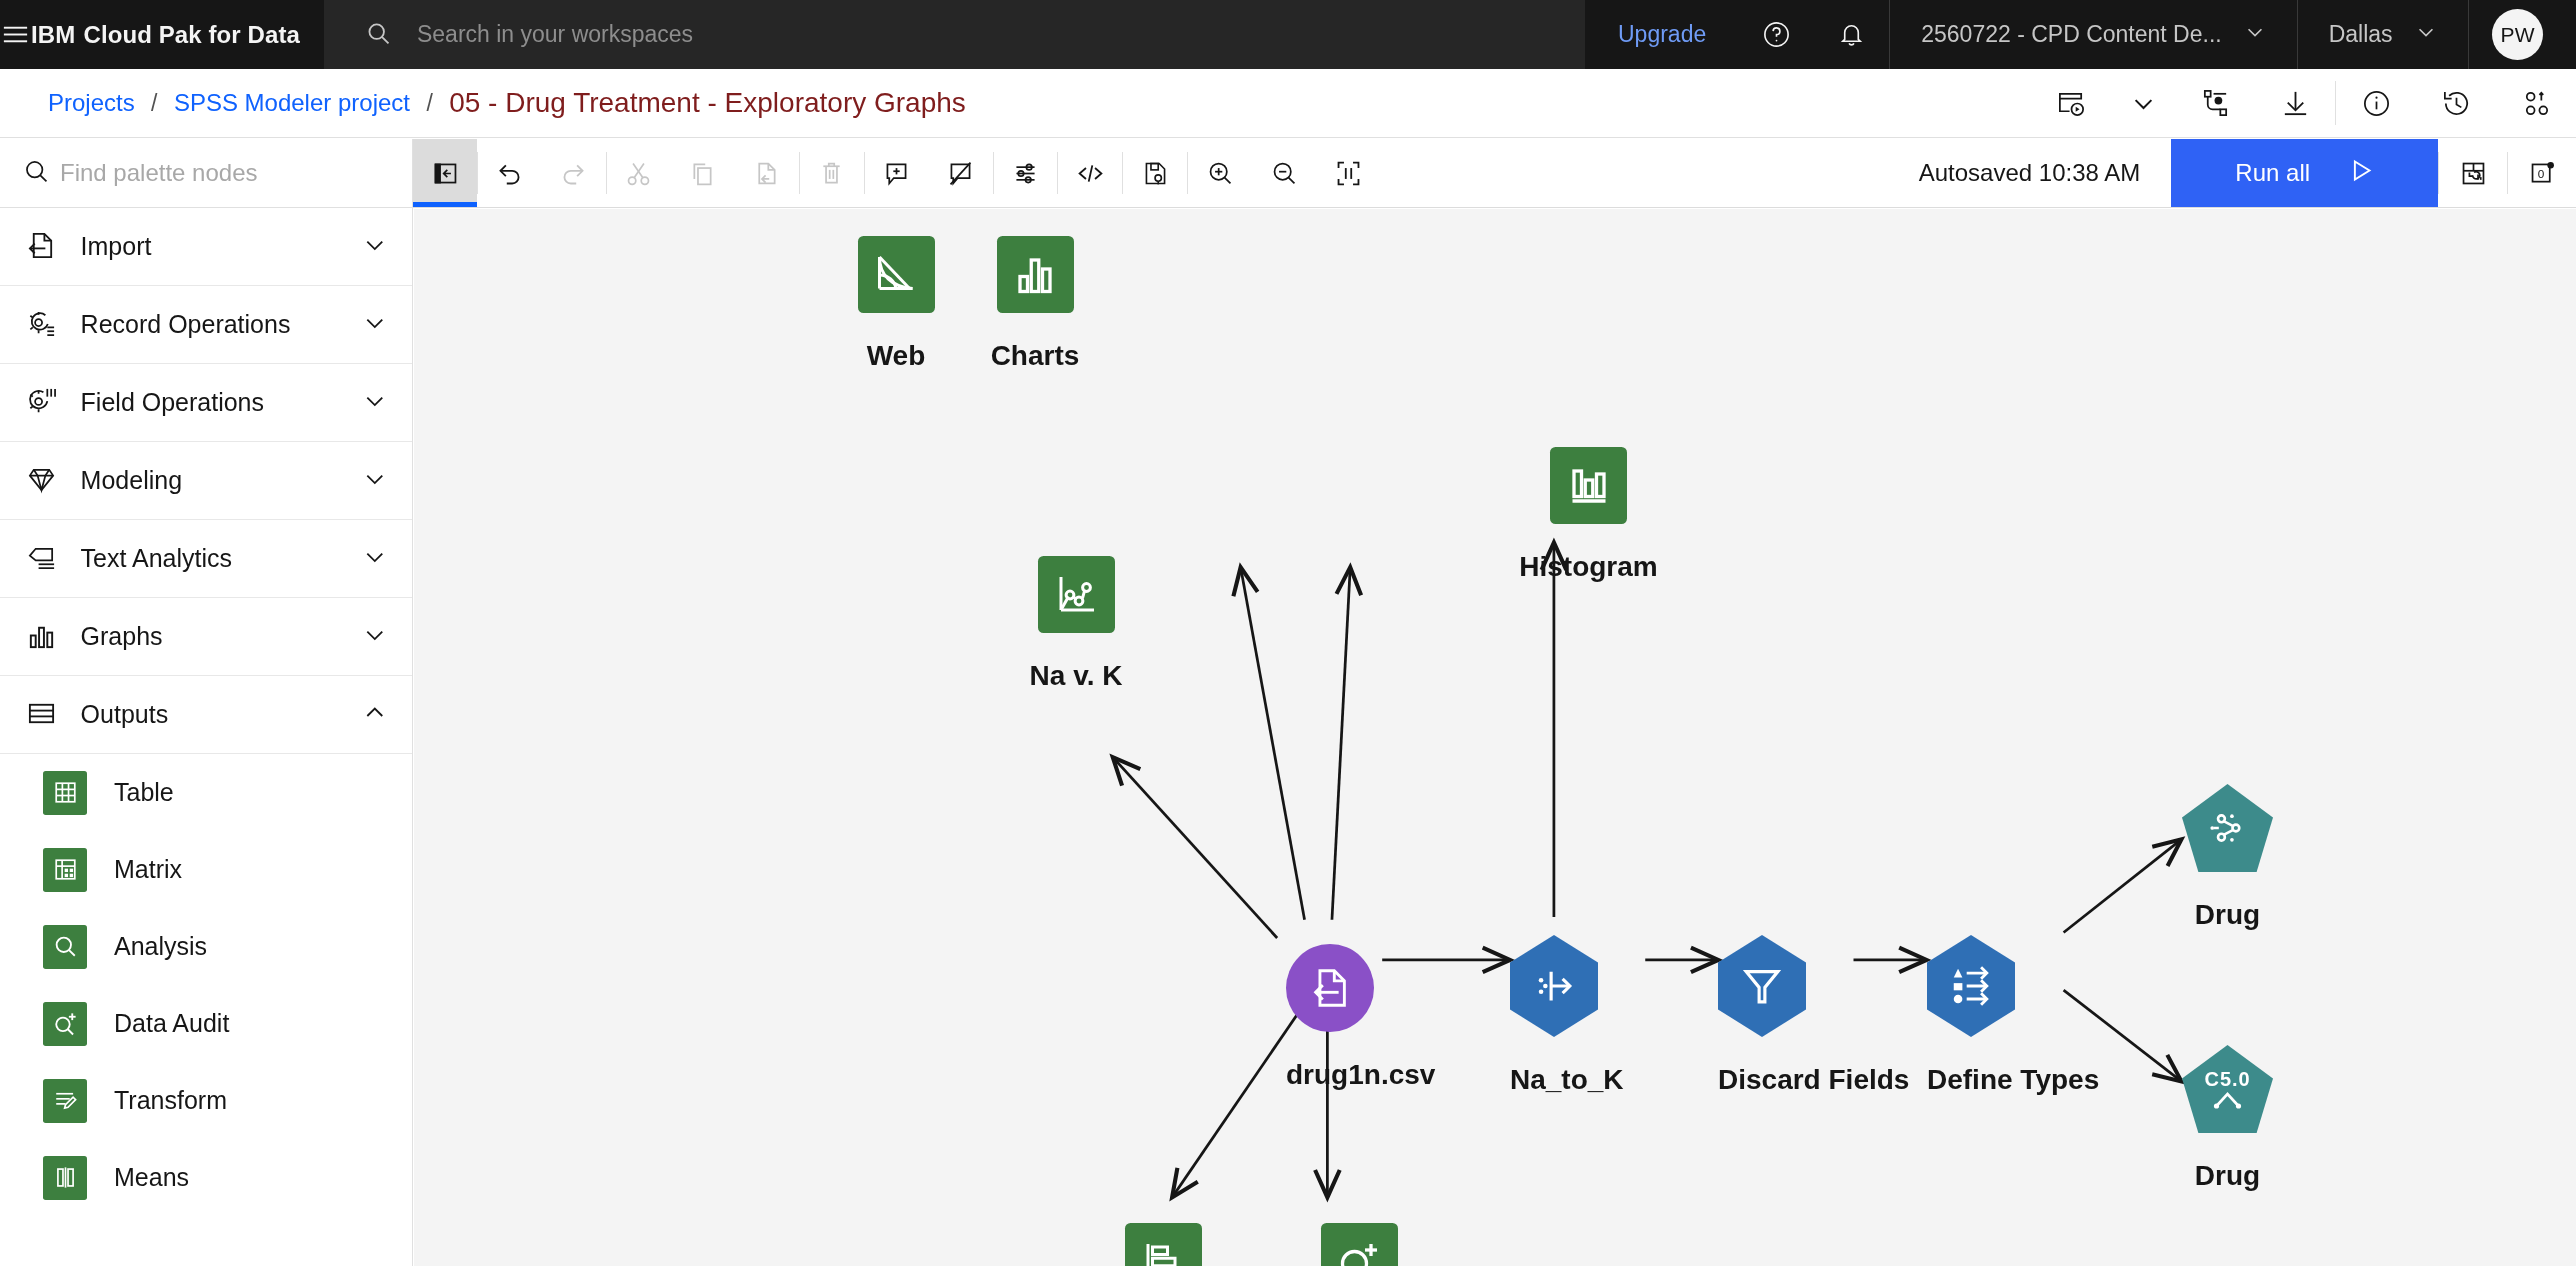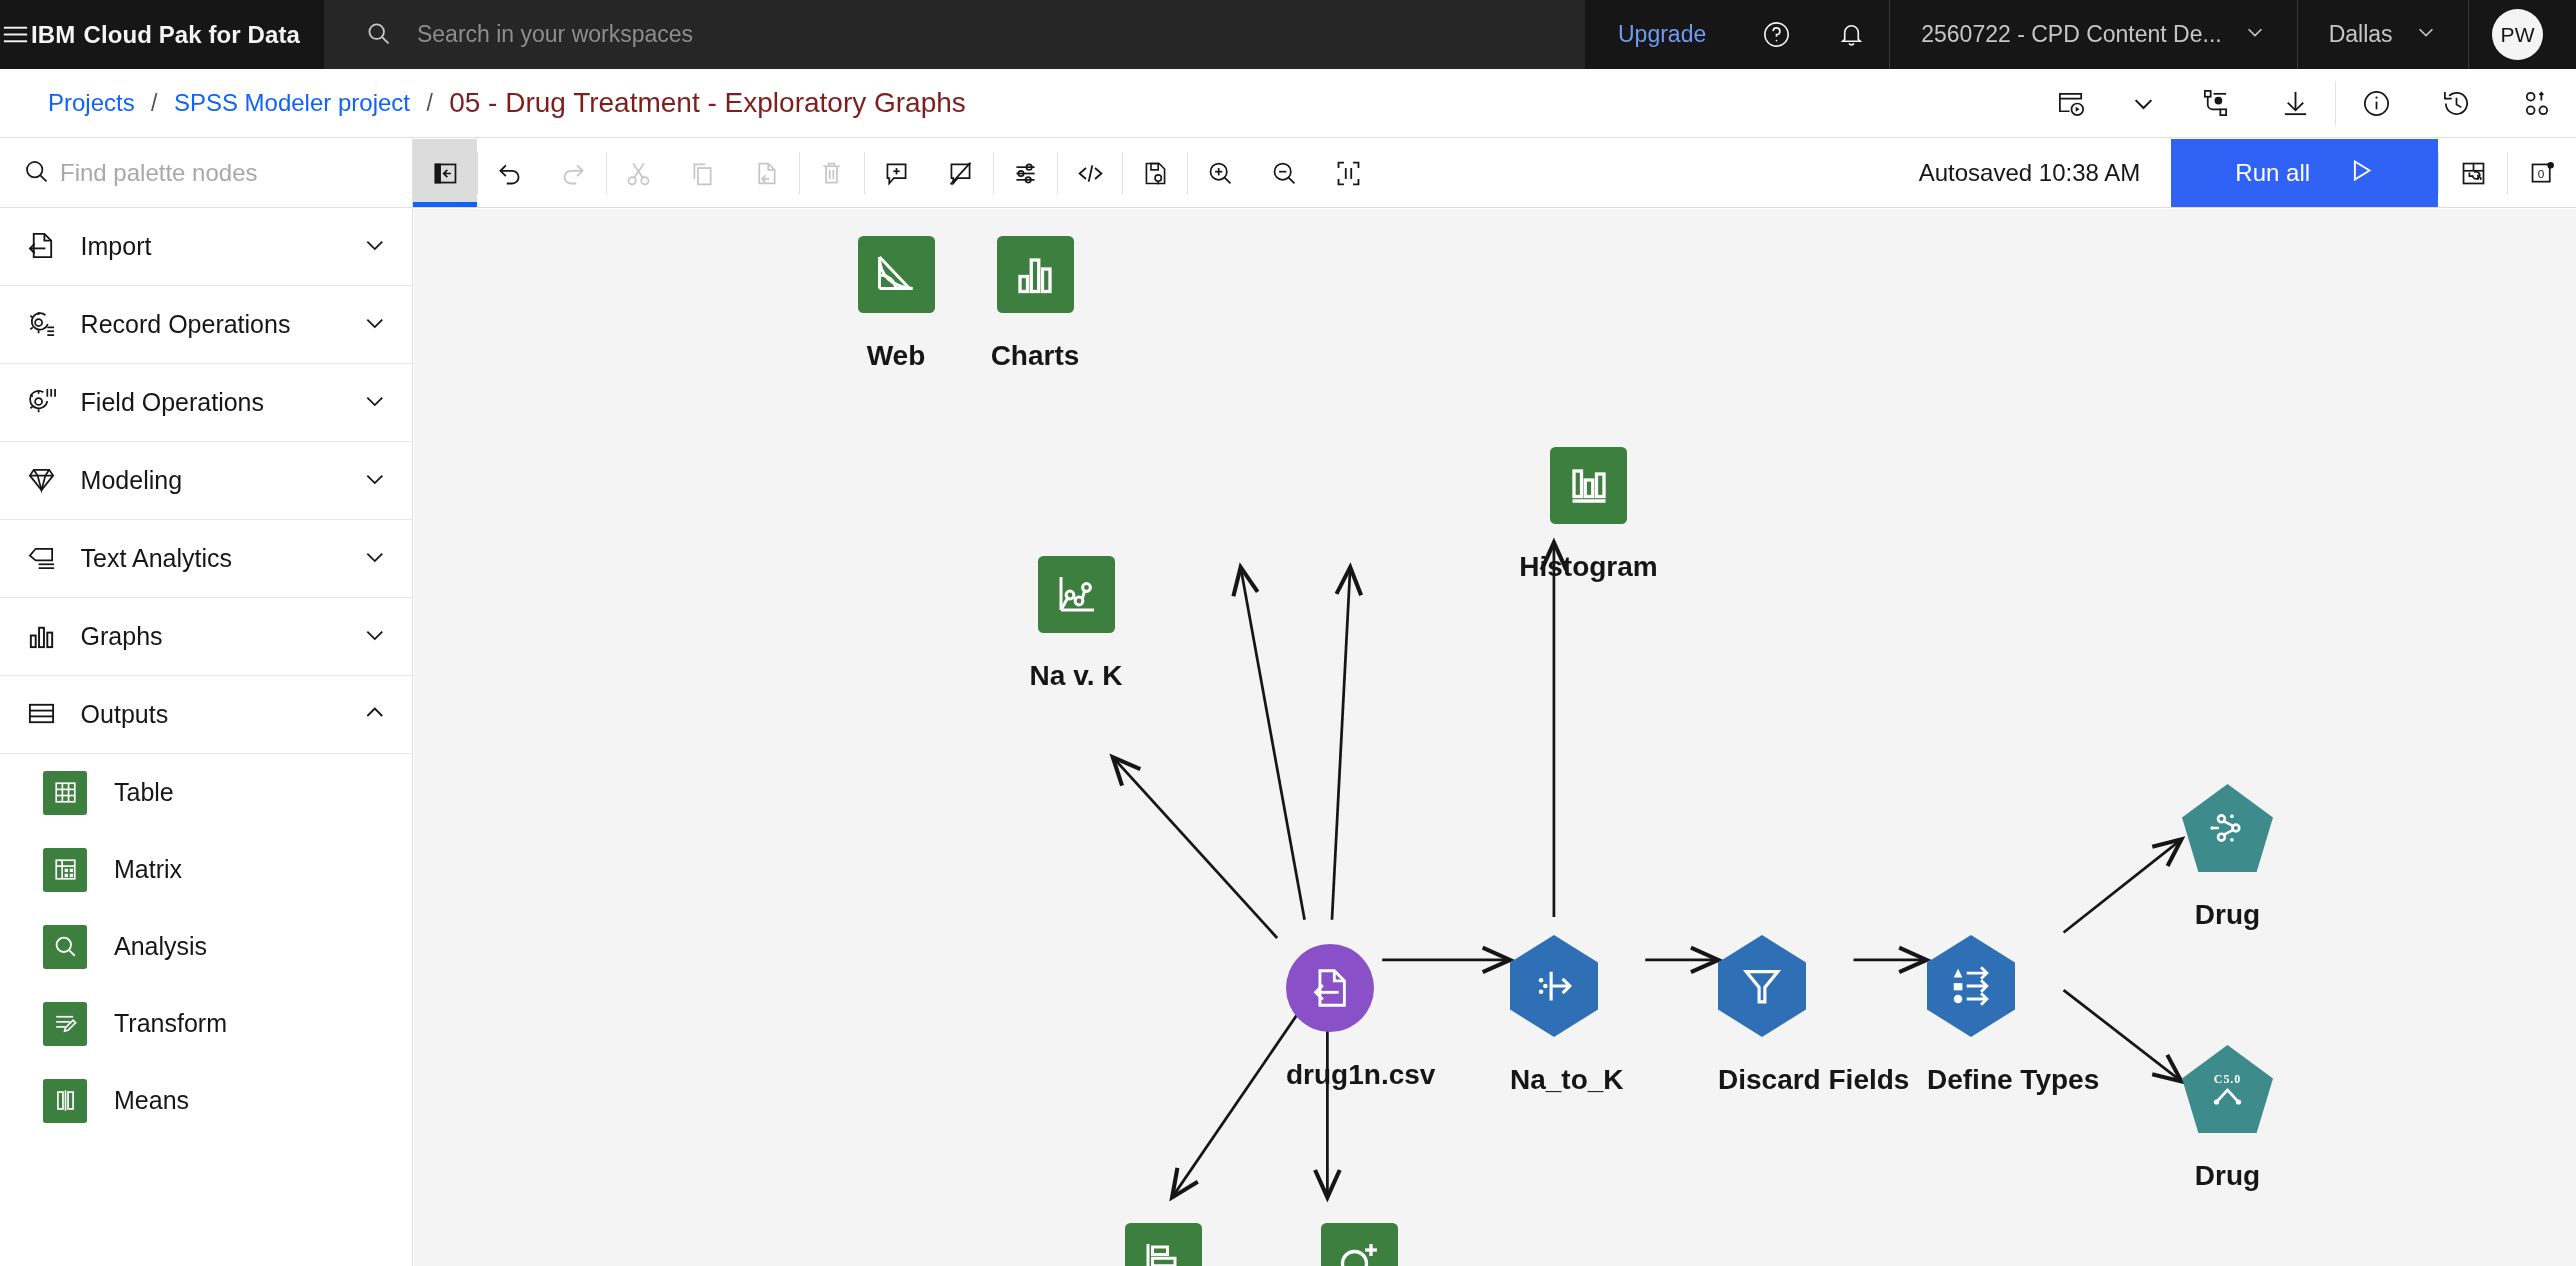--- a/index.html
+++ b/index.html
@@ -169,21 +169,21 @@
     width:88px; height:102px; background:#2f6fb5; margin:0 auto;
     clip-path: polygon(50% 0%, 100% 27%, 100% 73%, 50% 100%, 0% 73%, 0% 27%);
     display:flex; align-items:center; justify-content:center;
   }
   .pent-ico {
     width:91px; height:88px; background:#3d8b8b; margin:0 auto;
     clip-path: polygon(50% 0%, 100% 38%, 82% 100%, 18% 100%, 0% 38%);
     display:flex; flex-direction:column; align-items:center; justify-content:center;
   }
   .c50txt {
-    font-family:Liberation Serif, serif; font-size:12px;
+    font-family:Liberation Sans, sans-serif; font-size:20px;
     color:#ffffff; font-weight:700; letter-spacing:0.9px; line-height:1;
     margin-bottom:2.7px;
   }
 </style>
 </head>
 <body>
 
 <div class="header">
   <div class="hdr-menu">
     <svg width="31" height="31" viewBox="0 0 32 32" fill="none" stroke="#f4f4f4" stroke-width="2">
@@ -623,20 +623,31 @@
     <span class="lbl">Matrix</span>
   </div>
   <div class="pal-item">
     <span class="nodeico">
       <svg width="27" height="27" viewBox="0 0 32 32" fill="none" stroke="#ffffff" stroke-width="2.2">
         <circle cx="14" cy="14" r="8.5"></circle>
           <line x1="20.2" y1="20.2" x2="27" y2="27"></line>
       </svg>
     </span>
     <span class="lbl">Analysis</span>
+  </div>
+  <div class="pal-item">
+    <span class="nodeico">
+      <svg width="27" height="27" viewBox="0 0 32 32" fill="none" stroke="#ffffff" stroke-width="2.2">
+        <circle cx="13" cy="17" r="8"></circle>
+          <line x1="18.8" y1="22.8" x2="25" y2="29"></line>
+        <line x1="24" y1="4" x2="24" y2="12"></line>
+          <line x1="20" y1="8" x2="28" y2="8"></line>
+      </svg>
+    </span>
+    <span class="lbl">Data Audit</span>
   </div>
   <div class="pal-item">
     <span class="nodeico">
       <svg width="27" height="27" viewBox="0 0 32 32" fill="none" stroke="#ffffff" stroke-width="2">
         <line x1="5" y1="8" x2="25" y2="8"></line>
           <line x1="5" y1="14" x2="21" y2="14"></line>
         <line x1="5" y1="20" x2="16" y2="20"></line>
         <path d="M28 15l-9 9-4 1 1-4 9-9z"></path>
       </svg>
     </span>

